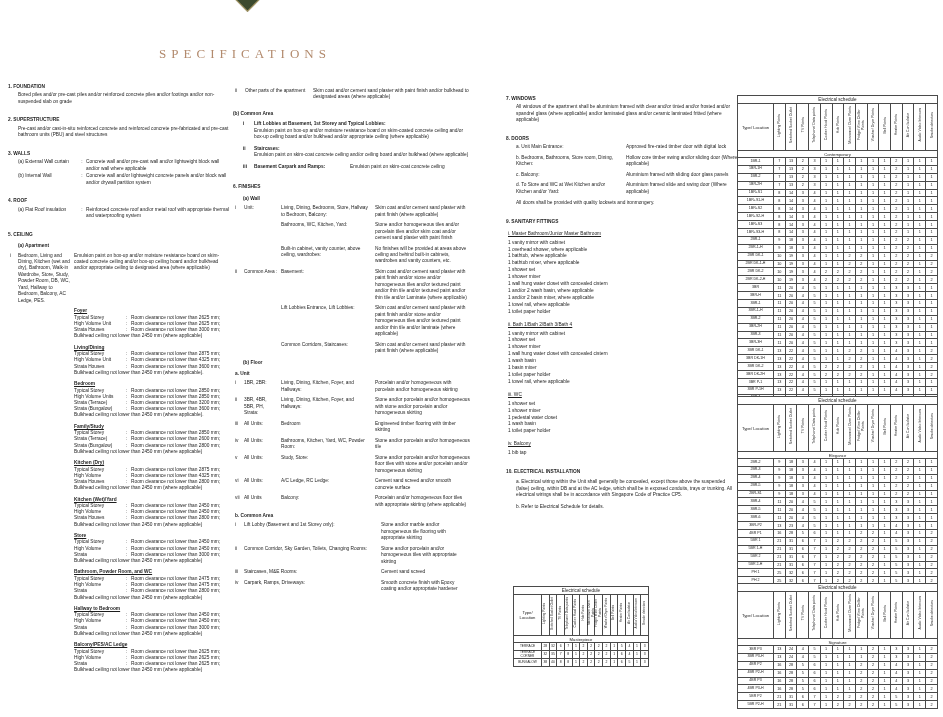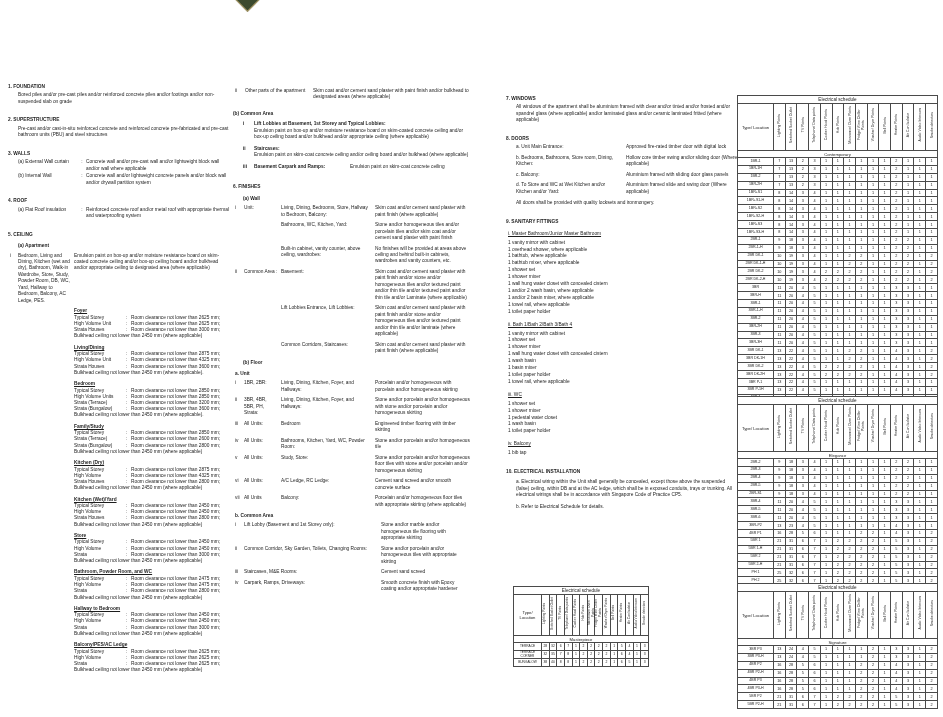--- a/index.html
+++ b/index.html
@@ -75,20 +75,21 @@
   .mp .et-name{font-size:3.2px;}
   .mp .et-rot{height:36px;}
   .mp .et-rot span{max-height:34px;font-size:3.2px;}
   .mp col.clabel{width:28px;}
 </style>
 </head>
 <body>
 
 <div class="page">
   <div class="logo"></div>
+  <div class="title">SPECIFICATIONS</div>
 
   <div class="col col1">
     <div class="sec">
       <div class="sech"><span>1.</span> <span>FOUNDATION</span></div>
       <div class="secbody">Bored piles and/or pre-cast piles and/or reinforced concrete piles and/or footings and/or non-suspended slab on grade</div>
     </div>
     <div class="sec">
       <div class="sech"><span>2.</span> <span>SUPERSTRUCTURE</span></div>
       <div class="secbody">Pre-cast and/or cast-in-situ reinforced concrete and reinforced concrete pre-fabricated and pre-cast bathroom units (PBU) and steel structures</div>
     </div>

